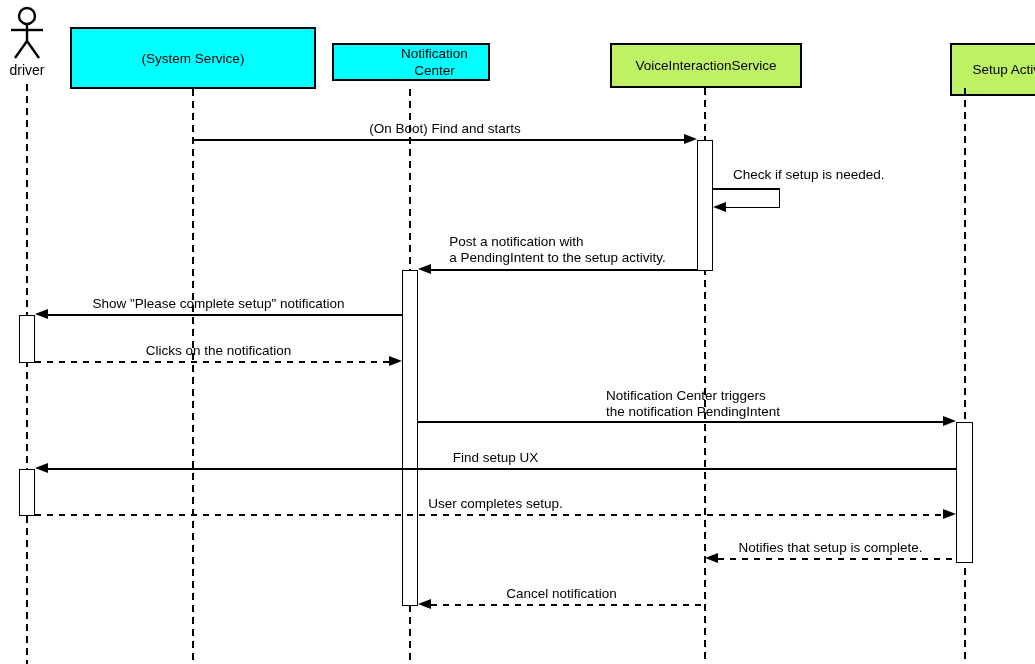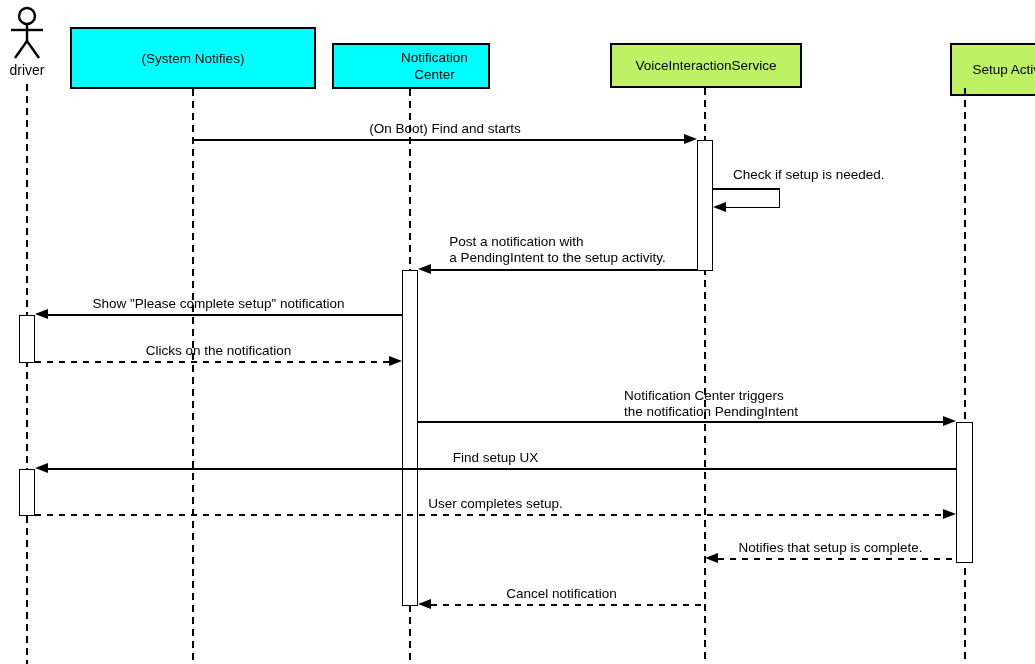--- a/index.html
+++ b/index.html
@@ -46,23 +46,23 @@
   <svg class="actor-svg" style="left:8px;top:5px;" width="38" height="58" viewBox="0 0 38 58">
     <circle cx="19" cy="11" r="8" fill="none" stroke="#000" stroke-width="2.4"></circle>
     <line x1="19" y1="19" x2="19" y2="36" stroke="#000" stroke-width="2.4"></line>
     <line x1="3" y1="25" x2="35" y2="25" stroke="#000" stroke-width="2.4"></line>
     <line x1="19" y1="36" x2="7" y2="53" stroke="#000" stroke-width="2.4"></line>
     <line x1="19" y1="36" x2="31" y2="53" stroke="#000" stroke-width="2.4"></line>
   </svg>
   <div class="actor-label" style="left:0px;top:62px;width:54px;">driver</div>
 
   <div class="pbox cyan" style="left:70px;top:27px;width:246px;height:62px;">
-    <span>(System Notifies)</span>
+    <span>(System Service)</span>
   </div>
-  <div class="pbox cyan" style="left:332px;top:43px;width:158px;height:46px;padding-left:47px;">
+  <div class="pbox cyan" style="left:332px;top:43px;width:158px;height:38px;padding-left:47px;">
     <span>Notification Center</span>
   </div>
   <div class="pbox green" style="left:610px;top:43px;width:192px;height:45px;">
     <span>VoiceInteractionService</span>
   </div>
   <div class="pbox green" style="left:902px;top:43px;width:126px;height:53px;margin-left:48px;">
     <span>Setup Activity</span>
   </div>
 
   <div class="lifeline" style="left:26px;top:84px;height:580px;"></div>
@@ -97,21 +97,21 @@
   <div class="arr left" style="left:418px;top:264px;"></div>
 
   <div class="mlabel" style="left:35px;top:296px;width:367px;">Show "Please complete setup" notification</div>
   <div class="mline" style="left:48px;top:314px;width:354px;"></div>
   <div class="arr left" style="left:35px;top:309px;"></div>
 
   <div class="mlabel" style="left:35px;top:343px;width:367px;">Clicks on the notification</div>
   <div class="mline dashed" style="left:35px;top:361px;width:354px;"></div>
   <div class="arr right" style="left:389px;top:356px;"></div>
 
-  <div class="mlabel" style="left:442px;top:388px;width:538px;">
+  <div class="mlabel" style="left:424px;top:388px;width:538px;">
     <span class="inner">
       <span style="display:block">Notification Center triggers</span>
       <span style="display:block">the notification PendingIntent</span>
     </span>
   </div>
   <div class="mline" style="left:418px;top:421px;width:525px;"></div>
   <div class="arr right" style="left:943px;top:416px;"></div>
 
   <div class="mlabel" style="left:35px;top:450px;width:921px;">Find setup UX</div>
   <div class="mline" style="left:48px;top:468px;width:908px;"></div>

